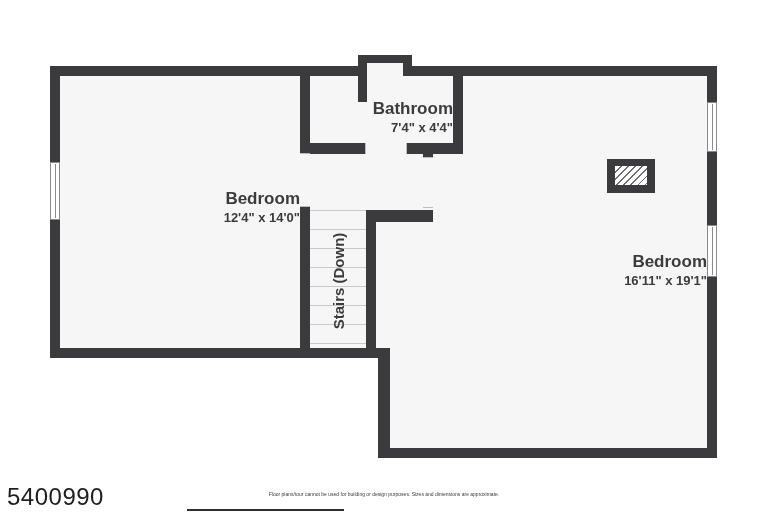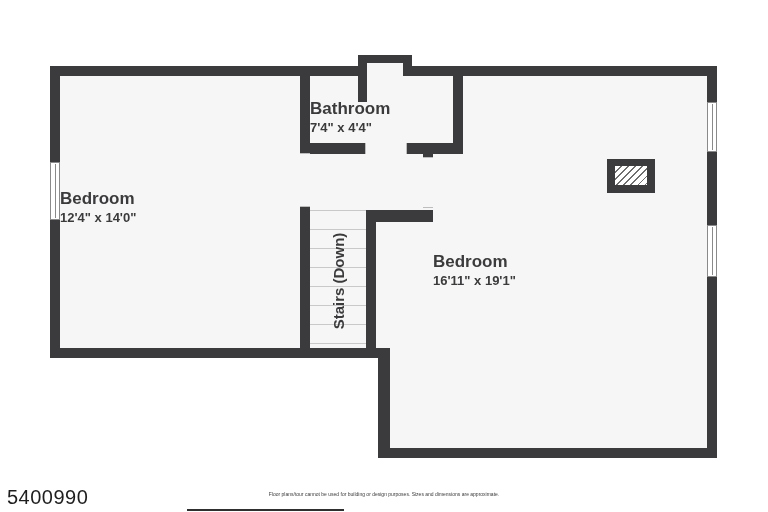--- a/index.html
+++ b/index.html
@@ -24,30 +24,30 @@
       transparent 0px, transparent 18px,
       var(--tread,#c9c9c9) 18px, var(--tread,#c9c9c9) 19px);
     border-top:1px solid var(--tread,#c9c9c9); box-sizing:border-box;
   }
   .chimney { position:absolute; background:var(--wall,#3b3b3d); }
   .chimney-inner {
     position:absolute; left:8px; right:8px; top:7px; bottom:8px; background:#ffffff;
     background-image:repeating-linear-gradient(135deg,
       transparent 0px, transparent 4px, #6e6e6e 4px, #6e6e6e 5px);
   }
-  .label { position:absolute; text-align:left; color:var(--label-text,#3b3b3d); }
+  .label { position:absolute; text-align:right; color:var(--label-text,#3b3b3d); }
   .label .name { font-size:17px; font-weight:700; line-height:20px; }
   .label .dims { font-size:13px; font-weight:700; line-height:18px; }
   .stairs-label {
     position:absolute; left:338px; top:281px;
     transform:translate(-50%,-50%) rotate(-90deg); transform-origin:center;
     font-size:15px; font-weight:700; color:var(--label-text,#3b3b3d); white-space:nowrap;
   }
   .listing-id {
-    position:absolute; left:7px; top:487px; font-size:20px; line-height:20px;
+    position:absolute; left:7px; top:487px; font-size:24px; line-height:20px;
     color:var(--id-text,#1e1e1e); letter-spacing:0.5px;
   }
   .disclaimer {
     position:absolute; left:50%; top:491px; transform:translateX(-50%);
     font-size:5px; line-height:7px; color:var(--disclaimer-text,#3c3c3c); white-space:nowrap;
   }
   .page-edge-line { position:absolute; left:187px; top:509px; width:157px; height:2px; background:#2f2f2f; }
 </style>
 </head>
 <body>

